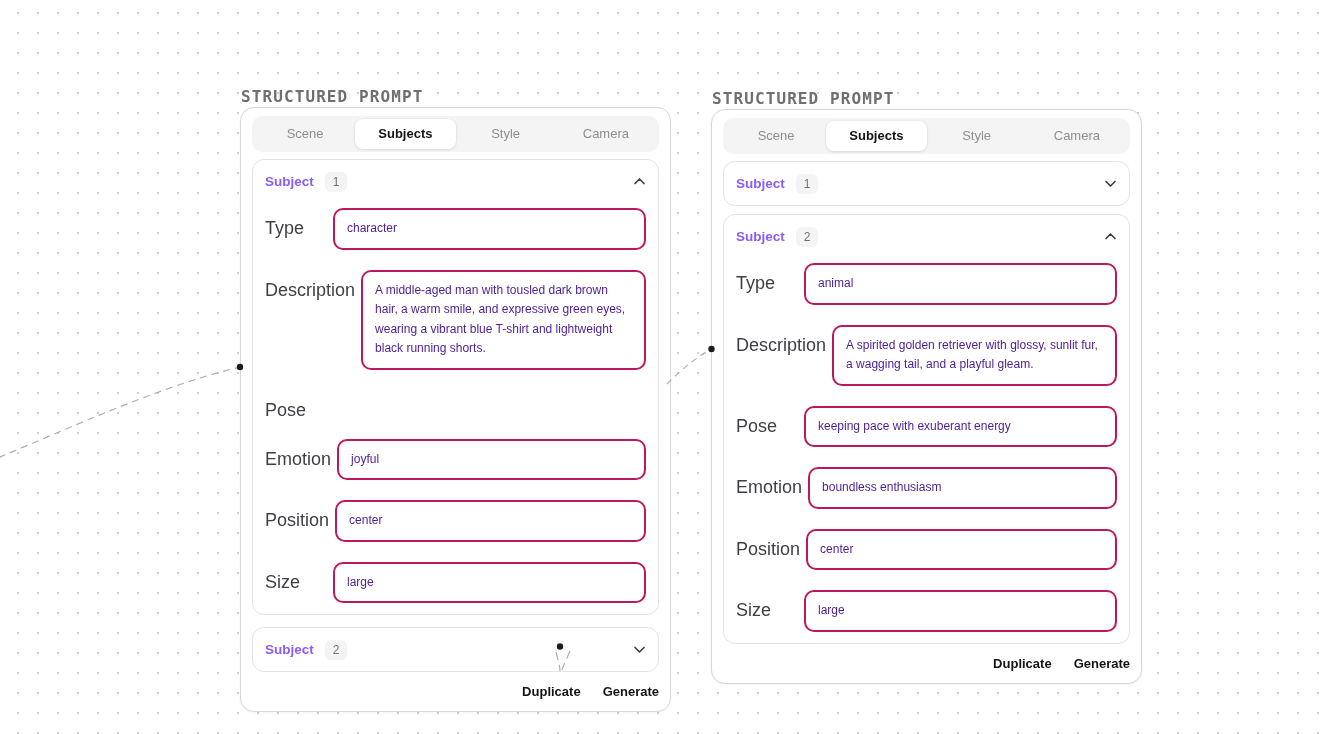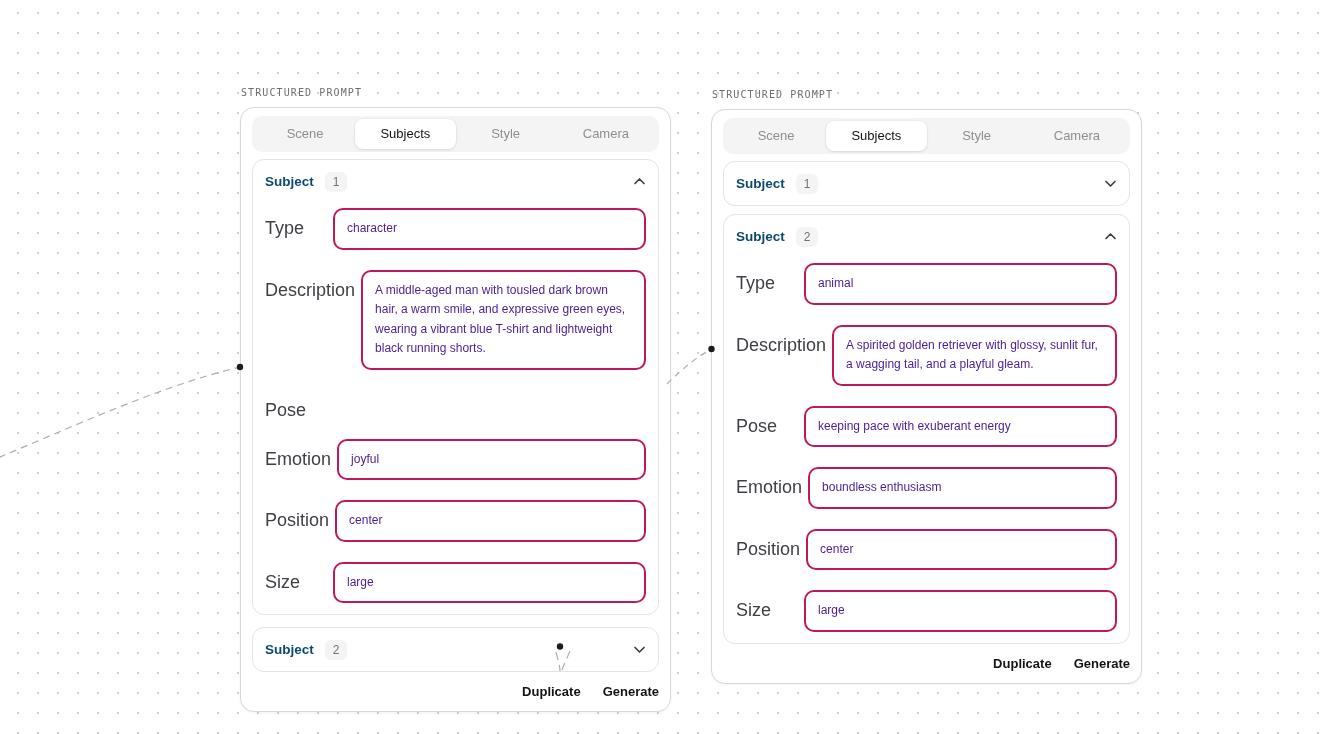--- a/index.html
+++ b/index.html
@@ -17,21 +17,21 @@
     background-position: 8px 3px;
   }
   svg.connections { position: absolute; left: 0; top: 0; z-index: 3; pointer-events: none; }
 
   .panel-wrap { position: absolute; z-index: 2; width: 431px; }
   .panel-wrap.left  { left: 240px; top: 87px; }
   .panel-wrap.right { left: 711px; top: 89px; }
 
   .panel-label {
     font-family: "DejaVu Sans Mono", "Liberation Mono", monospace;
-    font-size: 10px; font-weight: 400; letter-spacing: 1.1px;
+    font-size: 16px; font-weight: 700; letter-spacing: 1.1px;
     color: #6e6e73; margin: 0 0 7px 1px; height: 13px;
   }
   .panel {
     background: #ffffff;
     border: 1px solid #d8d8dc;
     border-radius: 14px;
     box-shadow: 0 1px 3px rgba(0,0,0,0.05);
     padding: 8px 11px 12px 11px;
     display: flex; flex-direction: column;
   }
@@ -40,32 +40,32 @@
 
   .tabbar {
     background: #f4f4f5; border-radius: 10px;
     display: flex; padding: 3px; margin-bottom: 7px; flex: 0 0 auto;
   }
   .tab {
     flex: 1 1 0; text-align: center; font-size: 13px; color: #8e8e93;
     padding: 7px 0 8px 0; border-radius: 8px; cursor: pointer; line-height: 15px;
   }
   .tab.active {
-    background: #ffffff; color: #141417; font-weight: 400;
+    background: #ffffff; color: #141417; font-weight: 700;
     box-shadow: 0 1px 3px rgba(0,0,0,0.10), 0 0 0 0.5px rgba(0,0,0,0.04);
   }
 
   .accordion {
     border: 1px solid #e4e4e7; border-radius: 12px;
     padding: 11px 12px; background: #fff; flex: 0 0 auto;
   }
   .panel-wrap.left  .accordion + .accordion { margin-top: 12px; }
   .panel-wrap.right .accordion + .accordion { margin-top: 8px; }
   .acc-header { display: flex; align-items: center; height: 21px; cursor: pointer; }
-  .acc-title { font-size: 13.5px; font-weight: 700; color: #0c4a6e; }
+  .acc-title { font-size: 13.5px; font-weight: 700; color: #8b5cf6; }
   .badge {
     margin-left: 11px; background: #f4f4f5; color: #71717a;
     font-size: 12px; line-height: 14px; padding: 3px 8px; border-radius: 6px;
   }
   .acc-header .chev { margin-left: auto; display: flex; align-items: center; }
 
   .acc-content { margin-top: 16px; }
   .field { display: flex; align-items: flex-start; }
   .field + .field { margin-top: 20px; }
   .field-label {

